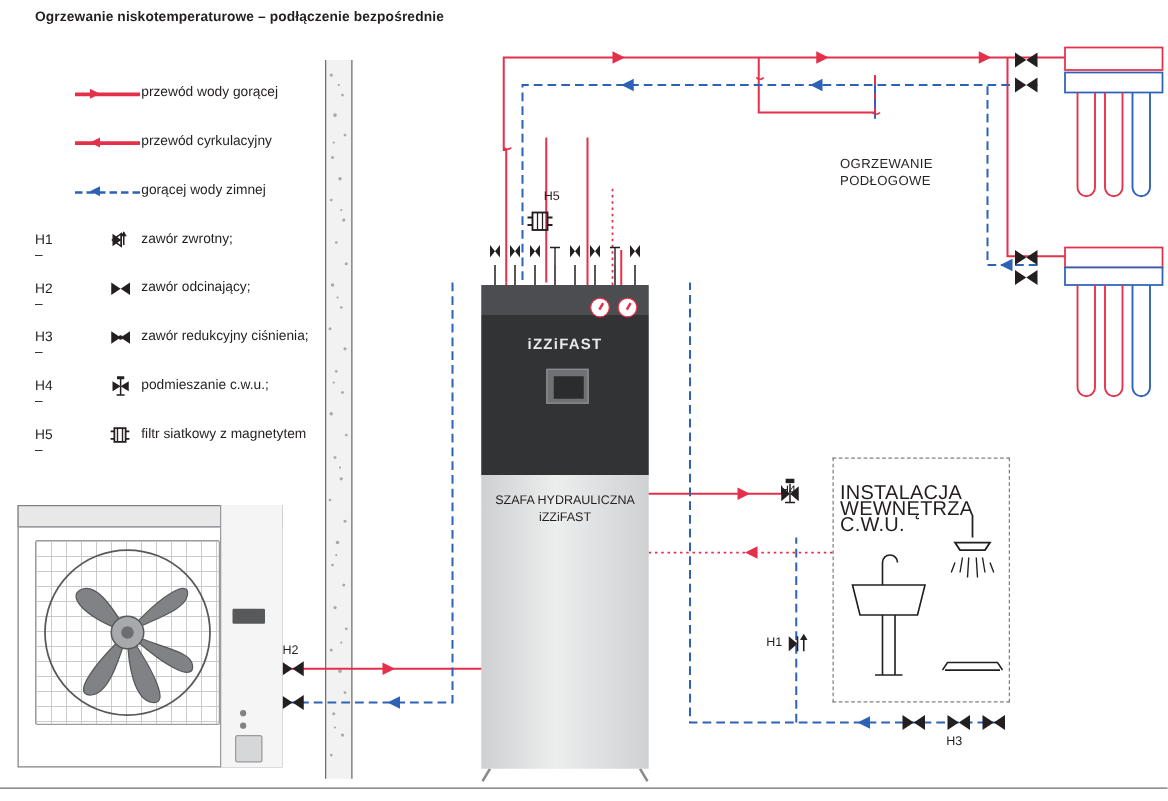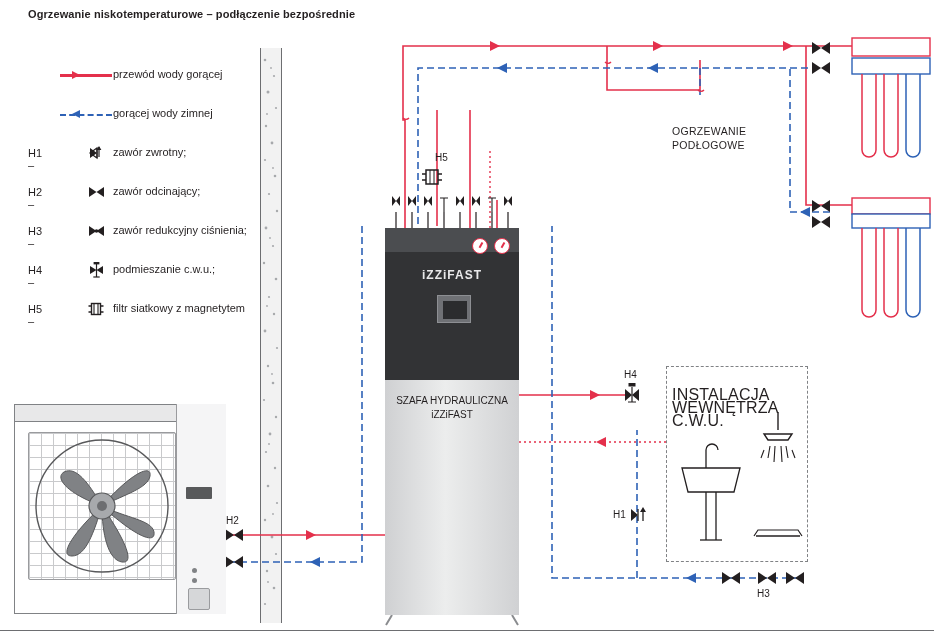--- a/index.html
+++ b/index.html
@@ -103,20 +103,25 @@
   <div class="title">Ogrzewanie niskotemperaturowe – podłączenie bezpośrednie</div>
 
   <div class="legend">
 
     <div class="legend-row">
       <div class="lineswatch hot"></div>
       <div class="arrowR"></div>
       <div class="lbl">przewód wody gorącej</div>
     </div>
 
+    <div class="legend-row">
+      <div class="lineswatch circ"></div>
+      <div class="arrowL"></div>
+      <div class="lbl">przewód cyrkulacyjny</div>
+    </div>
 
     <div class="legend-row">
       <div class="lineswatch cold"></div>
       <div class="arrowLb"></div>
       <div class="lbl">gorącej wody zimnej</div>
     </div>
 
     <div class="legend-row">
       <div class="key">H1 –</div>
       <svg class="sym" viewBox="0 0 22 18">
@@ -432,18 +437,18 @@
     <path d="M30 8 L30 26" stroke="#231f20" stroke-width="1.4" fill="none"></path>
     <path d="M16 30 L44 30 L40 36 L20 36 Z" fill="none" stroke="#231f20" stroke-width="1.4"></path>
     <path d="M22 42 L20 54 M27 42 L26 58 M33 42 L34 58 M38 42 L40 54" stroke="#231f20" stroke-width="1.1" fill="none"></path>
     <path d="M16 46 L13 54 M44 46 L47 54" stroke="#231f20" stroke-width="1.1" fill="none"></path>
     <path d="M8 132 L52 132" stroke="#231f20" stroke-width="1.4"></path>
     <path d="M6 132 L10 126 L50 126 L54 132" fill="none" stroke="#231f20" stroke-width="1.2"></path>
   </svg>
 
   <div class="tag" style="left:226px;top:515px;">H2</div>
   <div class="tag" style="left:435px;top:152px;">H5</div>
-  <div class="tag" style="left:624px;top:369px;">H4</div>
+  <div class="tag" style="left:624px;top:387px;">H4</div>
   <div class="tag" style="left:613px;top:509px;">H1</div>
   <div class="tag" style="left:757px;top:588px;text-align:center;">H3</div>
 
   <div class="bottomline"></div>
 </div>
 
 </body></html>

